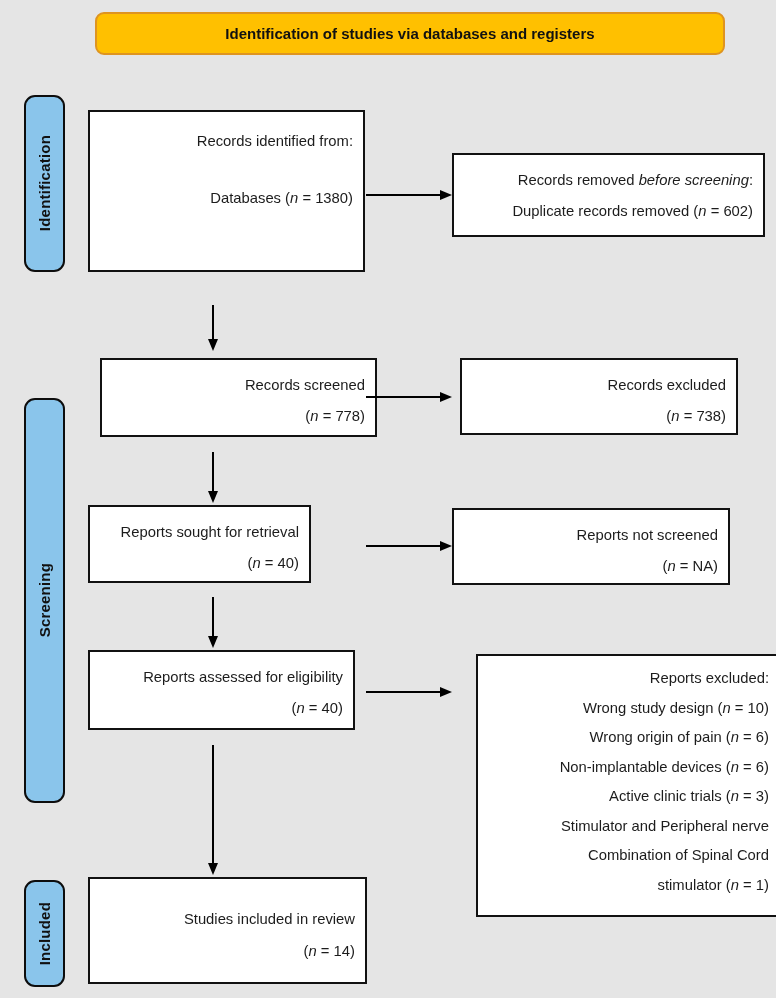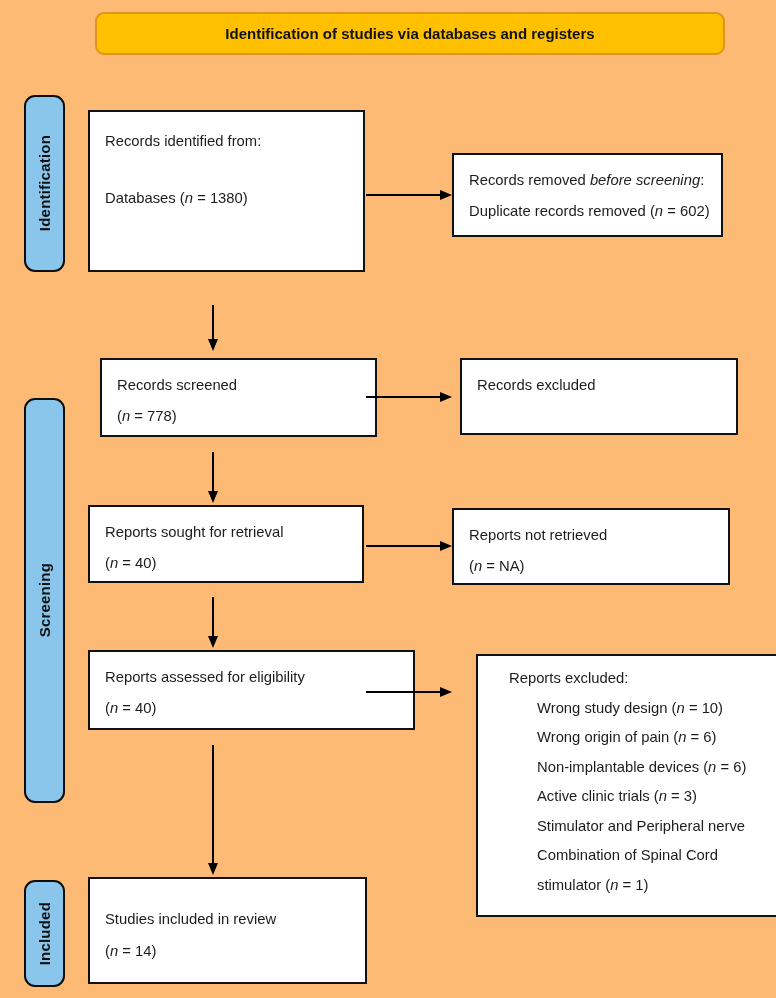--- a/index.html
+++ b/index.html
@@ -1,21 +1,21 @@
 <!DOCTYPE html>
 <html style="--banner-fill: #FFC000; --banner-border: #DE9420; --stage-fill: #8AC5EB;"><head>
 <meta charset="utf-8">
 <style>
   html, body { margin: 0; padding: 0; background: #ffffff; }
   body { font-family: "Liberation Sans", sans-serif; color: #1c1c1c; }
   .canvas {
     position: relative;
     width: 776px;
     height: 998px;
-    background: #fdba74;
+    background: #e5e5e5;
     overflow: hidden;
   }
 
   
   .banner {
     position: absolute;
     left: 95px; top: 12px;
     width: 630px; height: 43px;
     box-sizing: border-box;
     background: var(--banner-fill, #FFC000);
@@ -49,30 +49,30 @@
   
   .fbox {
     position: absolute;
     box-sizing: border-box;
     background: #ffffff;
     border: 2px solid #111;
     font-size: 14.8px;
     line-height: 31px;
     padding: 10px 10px 0 15px;
   }
-  .fbox .line { white-space: nowrap; }
+  .fbox .line { white-space: nowrap; text-align: right; }
   .gap-top { margin-top: 26px; }
 
   .box-records-identified   { left: 88px;  top: 110px; width: 277px; height: 162px; padding-top: 14px; }
-  .box-records-removed      { left: 452px; top: 153px; width: 271px; height: 84px;  }
+  .box-records-removed      { left: 452px; top: 153px; width: 313px; height: 84px;  }
   .box-records-screened     { left: 100px;  top: 358px; width: 277px; height: 79px;  }
   .box-records-excluded     { left: 460px; top: 358px; width: 278px; height: 77px;  }
-  .box-reports-sought       { left: 88px;  top: 505px; width: 276px; height: 78px;  }
+  .box-reports-sought       { left: 88px;  top: 505px; width: 223px; height: 78px;  }
   .box-reports-not-retrieved{ left: 452px; top: 508px; width: 278px; height: 77px;  }
-  .box-reports-assessed     { left: 88px;  top: 650px; width: 327px; height: 80px;  }
+  .box-reports-assessed     { left: 88px;  top: 650px; width: 267px; height: 80px;  }
   .box-reports-excluded     { left: 476px; top: 654px; width: 305px; height: 263px; line-height: 29.5px; padding-top: 8px; padding-left: 31px; }
   .box-studies-included     { left: 88px;  top: 877px; width: 279px; height: 107px; padding-top: 24px; line-height: 32px; }
   .indent { padding-left: 28px; }
 
   
   .h-arrow {
     position: absolute;
     height: 1.6px;
     background: #000;
   }
@@ -135,28 +135,29 @@
     <div class="line">Records removed <i>before screening</i>:</div>
     <div class="line">Duplicate records removed (<i>n</i> = 602)</div>
   </div>
 
   <div class="fbox box-records-screened">
     <div class="line">Records screened</div>
     <div class="line">(<i>n</i> = 778)</div>
   </div>
   <div class="fbox box-records-excluded">
     <div class="line">Records excluded</div>
+    <div class="line">(<i>n</i> = 738)</div>
   </div>
 
   <div class="fbox box-reports-sought">
     <div class="line">Reports sought for retrieval</div>
     <div class="line">(<i>n</i> = 40)</div>
   </div>
   <div class="fbox box-reports-not-retrieved">
-    <div class="line">Reports not retrieved</div>
+    <div class="line">Reports not screened</div>
     <div class="line">(<i>n</i> = NA)</div>
   </div>
 
   <div class="fbox box-reports-assessed">
     <div class="line">Reports assessed for eligibility</div>
     <div class="line">(<i>n</i> = 40)</div>
   </div>
   <div class="fbox box-reports-excluded">
     <div class="line">Reports excluded:</div>
     <div class="line indent">Wrong study design (<i>n</i> = 10)</div>

